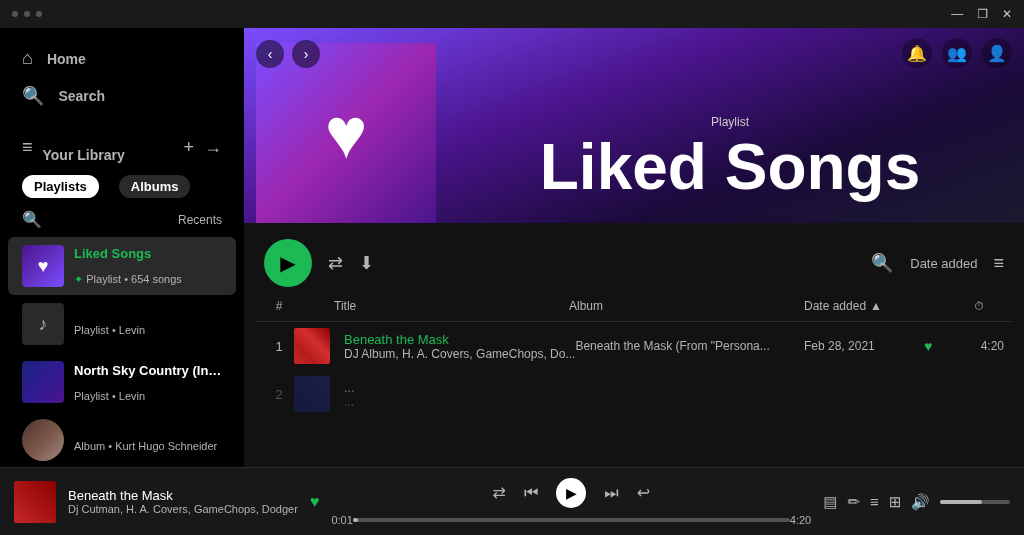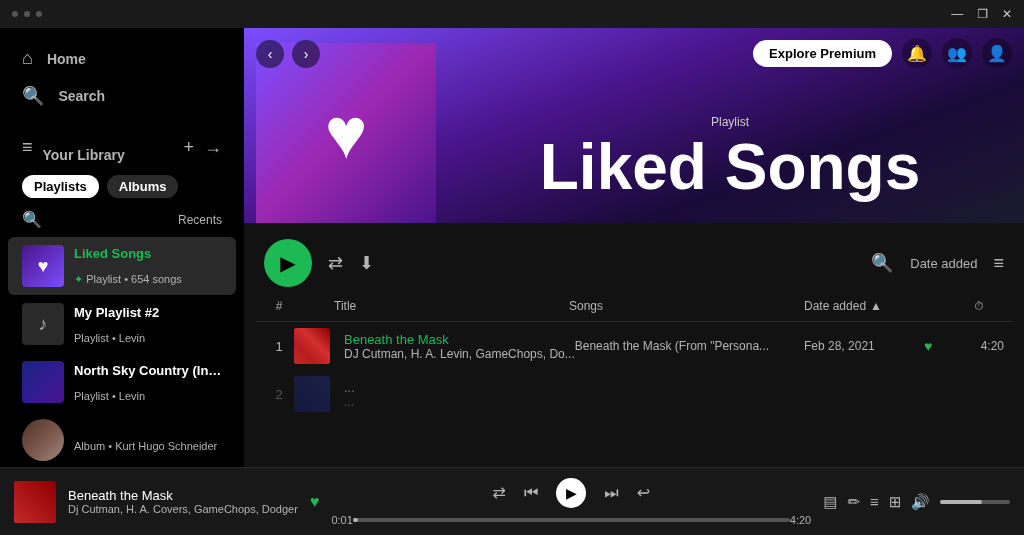--- a/index.html
+++ b/index.html
@@ -82,21 +82,21 @@
     .library-title-row {
       display: flex; align-items: center; gap: 10px;
     }
     .library-title {
       font-size: 14px; font-weight: 700; color: #b3b3b3; margin-top: 16px;
     }
     .library-actions { display: flex; gap: 10px; color: #b3b3b3; }
     .library-action-btn { cursor: pointer; font-size: 18px; color: #b3b3b3; }
 
     .library-filters {
-      display: flex; gap: 8px; padding: 4px 14px 8px;
+      display: flex; gap: 20px; padding: 4px 14px 8px;
     }
     .filter-btn {
       padding: 4px 12px;
       border-radius: 20px;
       font-size: 13px;
       font-weight: 600;
       cursor: pointer;
       border: none;
     }
     .filter-btn.active {
@@ -413,21 +413,20 @@
               <span>Playlist • 654 songs</span>
             </div>
           </div>
         </div>
 
         <div class="lib-item">
           <div class="lib-item-thumb">
             <div class="lib-thumb-playlist">♪</div>
           </div>
           <div class="lib-item-info">
-            <div class="lib-item-name">My Playlist #2</div>
             <div class="lib-item-sub">Playlist • Levin</div>
           </div>
         </div>
 
         <div class="lib-item">
           <div class="lib-item-thumb">
             <div style="width:100%;height:100%;background:linear-gradient(135deg,#1a237e,#311b92,#4a148c);"></div>
           </div>
           <div class="lib-item-info">
             <div class="lib-item-name">North Sky Country (In-Game)</div>
@@ -450,21 +449,20 @@
 
   <div class="content">
 
     <div class="hero">
       <div class="hero-nav">
         <div class="hero-nav-btn">‹</div>
         <div class="hero-nav-btn">›</div>
       </div>
 
       <div class="hero-top-right">
-        <button class="explore-btn">Explore Premium</button>
         <div class="hero-icon-btn">🔔</div>
         <div class="hero-icon-btn">👥</div>
         <div class="hero-icon-btn">👤</div>
       </div>
 
       <div class="hero-cover">
         <div class="hero-cover-heart">♥</div>
       </div>
 
       <div class="hero-info">
@@ -481,37 +479,37 @@
       <span class="ctrl-icon">🔍</span>
       <span class="sort-label">Date added</span>
       <span class="ctrl-icon">≡</span>
     </div>
 
     <div class="track-table">
       <div class="table-header">
         <div class="col-hash">#</div>
         <div></div>
         <div>Title</div>
-        <div>Songs</div>
+        <div>Album</div>
         <div style="display:flex;align-items:center;gap:4px;">
           <span>Date added</span>
           <span>▲</span>
         </div>
         <div></div>
         <div class="col-duration">⏱</div>
       </div>
 
       <div class="track-row">
         <div class="track-num">1</div>
         <div class="track-art">
           <div class="track-art-img"></div>
         </div>
         <div class="track-info">
           <div class="track-name">Beneath the Mask</div>
-          <div class="track-artist">DJ Cutman, H. A. Levin, GameChops, Do...</div>
+          <div class="track-artist">DJ Album, H. A. Covers, GameChops, Do...</div>
         </div>
         <div class="track-album">Beneath the Mask (From "Persona...</div>
         <div class="track-date">Feb 28, 2021</div>
         <div class="track-heart">♥</div>
         <div class="track-duration">4:20</div>
       </div>
 
       <div class="track-row track-row-2">
         <div class="track-num">2</div>
         <div class="track-art">

